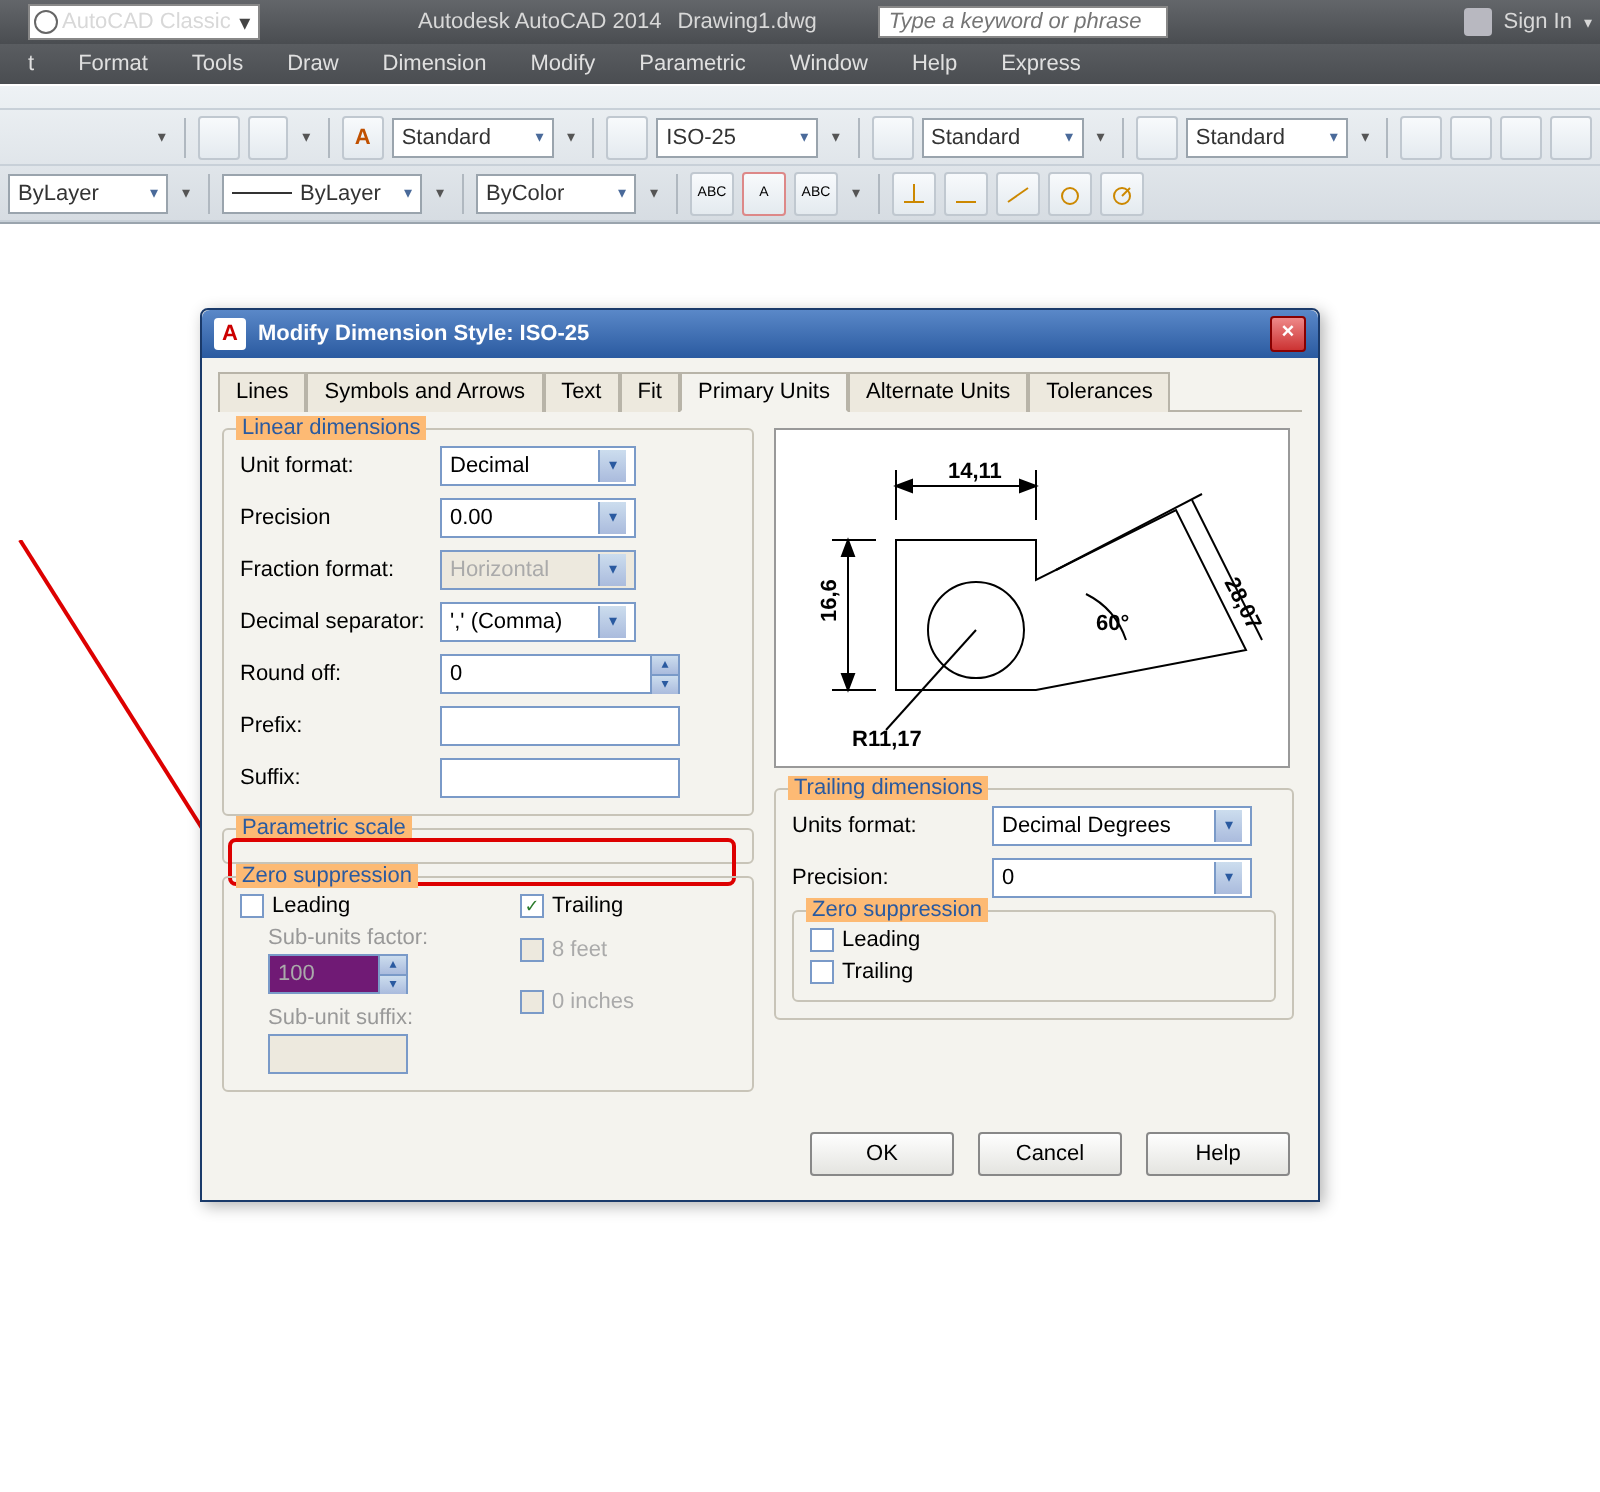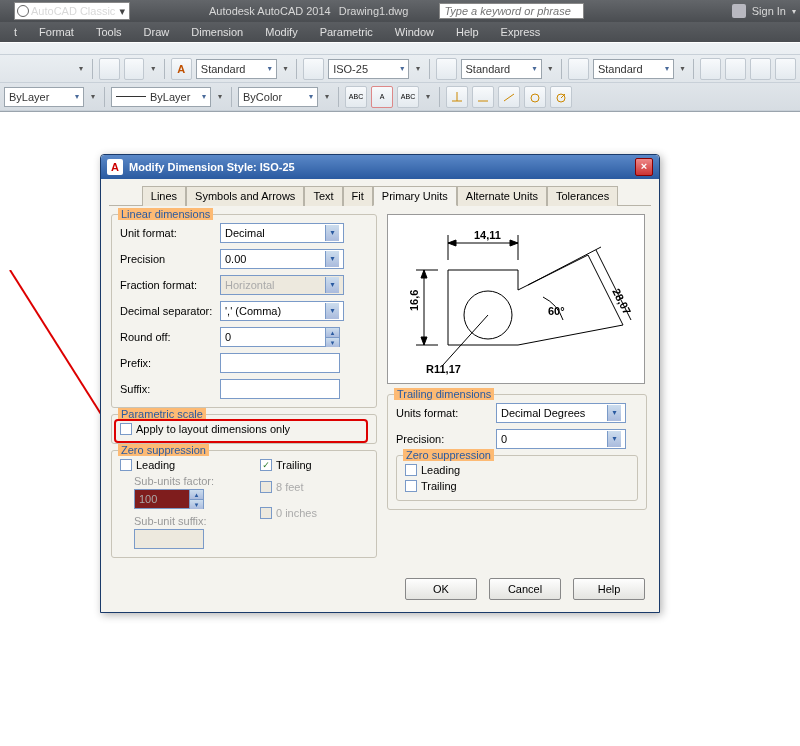--- a/index.html
+++ b/index.html
@@ -24,36 +24,36 @@
 .tb-sep { width: 1px; height: 20px; background: #b0b8c0; margin: 0 2px; }
 .tb-dd { width: 10px; display: flex; align-items: center; justify-content: center; font-size: 8px; color: #555; }
 .combo { height: 20px; background: #fff; border: 1px solid #9aa4ad; display: flex; align-items: center; padding: 0 4px; color: #333; }
 .combo .arrow { margin-left: auto; padding-left: 4px; color: #4a6a9a; font-size: 8px; }
 
 .dialog { position: absolute; left: 100px; top: 154px; width: 560px; border: 1px solid #1a3a6a; border-radius: 4px 4px 0 0; box-shadow: 2px 2px 8px rgba(0,0,0,0.3); background: #f4f3ee; }
 .dlg-title { background: linear-gradient(#5a88c8, #2a5aa0); height: 24px; display: flex; align-items: center; padding: 0 6px; color: #fff; font-weight: bold; border-radius: 4px 4px 0 0; }
 .dlg-title .a-icon { width: 16px; height: 16px; background: #fff; border-radius: 2px; margin-right: 6px; display: flex; align-items: center; justify-content: center; color: #c00; font-weight: bold; }
 .dlg-close { margin-left: auto; width: 18px; height: 18px; background: linear-gradient(#e88, #c33); border: 1px solid #800; border-radius: 2px; color: #fff; text-align: center; line-height: 15px; font-weight: bold; }
 
-.tabs { display: flex; padding: 6px 8px 0 8px; gap: 0; justify-content: center; }
+.tabs { display: flex; padding: 6px 8px 0 8px; gap: 0; }
 .tab { padding: 3px 8px; background: #f4f3ee; border: 1px solid #b8b4a8; border-bottom: none; position: relative; top: 1px; }
 .tab.active { background: #f4f3ee; border-bottom: 1px solid #f4f3ee; z-index: 2; }
 .tab:not(.active) { background: #ede9de; }
 .tab-underline { border-top: 1px solid #b8b4a8; margin: 0 8px; }
 
 .dlg-body { padding: 8px 10px 4px 10px; display: flex; gap: 10px; }
 .left-col { width: 266px; }
 .right-col { width: 260px; }
 
 .group { border: 1px solid #c8c4b8; border-radius: 3px; padding: 8px 8px; margin-bottom: 6px; position: relative; }
 .group-title { position: absolute; top: -7px; left: 6px; background: #fdba74; padding: 0 3px; color: #2a5aa0; }
 
 .frow { display: flex; align-items: center; margin-bottom: 6px; }
 .frow label { width: 100px; }
-.sel { width: 124px; height: 20px; border: 1px solid #7a9ac8; background: #fff; display: flex; align-items: center; padding: 0 4px; }
+.sel { width: 98px; height: 20px; border: 1px solid #7a9ac8; background: #fff; display: flex; align-items: center; padding: 0 4px; }
 .sel.disabled { background: #ede9de; color: #aaa; }
 .sel .arrow { margin-left: auto; width: 14px; height: 16px; background: linear-gradient(#cde, #abd); border-left: 1px solid #7a9ac8; text-align: center; font-size: 8px; color: #2a5aa0; line-height: 16px; }
 .inp { width: 120px; height: 20px; border: 1px solid #7a9ac8; background: #fff; padding: 0 4px; }
 .spin { width: 120px; height: 20px; border: 1px solid #7a9ac8; background: #fff; display: flex; align-items: center; padding: 0 0 0 4px; }
 .spinbtns { width: 14px; height: 18px; margin-left: auto; display: flex; flex-direction: column; }
 .spinbtns div { flex: 1; background: linear-gradient(#cde,#abd); border-left: 1px solid #7a9ac8; text-align: center; font-size: 7px; line-height: 9px; color: #2a5aa0; }
 .spinbtns div:first-child { border-bottom: 1px solid #7a9ac8; }
 
 .chk { display: flex; align-items: center; gap: 4px; }
 .chk .box { width: 12px; height: 12px; border: 1px solid #7a9ac8; background: #fff; text-align: center; font-size: 9px; line-height: 10px; color: #2a7a2a; }
@@ -268,37 +268,33 @@
           <input class="inp" value="" style="">
           </div>
         <div class="frow" style="margin-bottom:0;">
             <label>Suffix:</label>
           <input class="inp" value="" style="">
           </div>
       </div>
 
       <div class="group" style="position:relative;">
         <div class="group-title">Parametric scale</div>
-        <div class="chk">
-            <span class="box"></span>
-            <span>Apply to layout dimensions only</span>
-          </div>
         <div class="highlight" style="left:2px; top:4px; width:254px; height:24px;"></div>
       </div>
 
       <div class="group">
         <div class="group-title">Zero suppression</div>
         <div style="display:flex; gap:20px;">
           <div class="zs-half" style="width:120px;">
             <div class="chk">
                 <span class="box"></span>
                 <span>Leading</span>
               </div>
             <div style="margin:4px 0 2px 14px; color:#999;">Sub-units factor:</div>
-            <div class="spin" style="width:70px;margin-left:14px;background:#7f1d1d;color:#aaa;">
+            <div class="spin" style="width:70px;margin-left:14px;background:#701a75;color:#aaa;">
                 <span>100</span>
                 <div class="spinbtns">
                   <div>▴</div>
                   <div>▾</div>
                 </div>
               </div>
             <div style="margin:6px 0 2px 14px; color:#999;">Sub-unit suffix:</div>
             <input class="inp" style="width: 70px; margin-left: 14px; background: rgb(237, 233, 222);">
           </div>
           <div class="zs-half">

